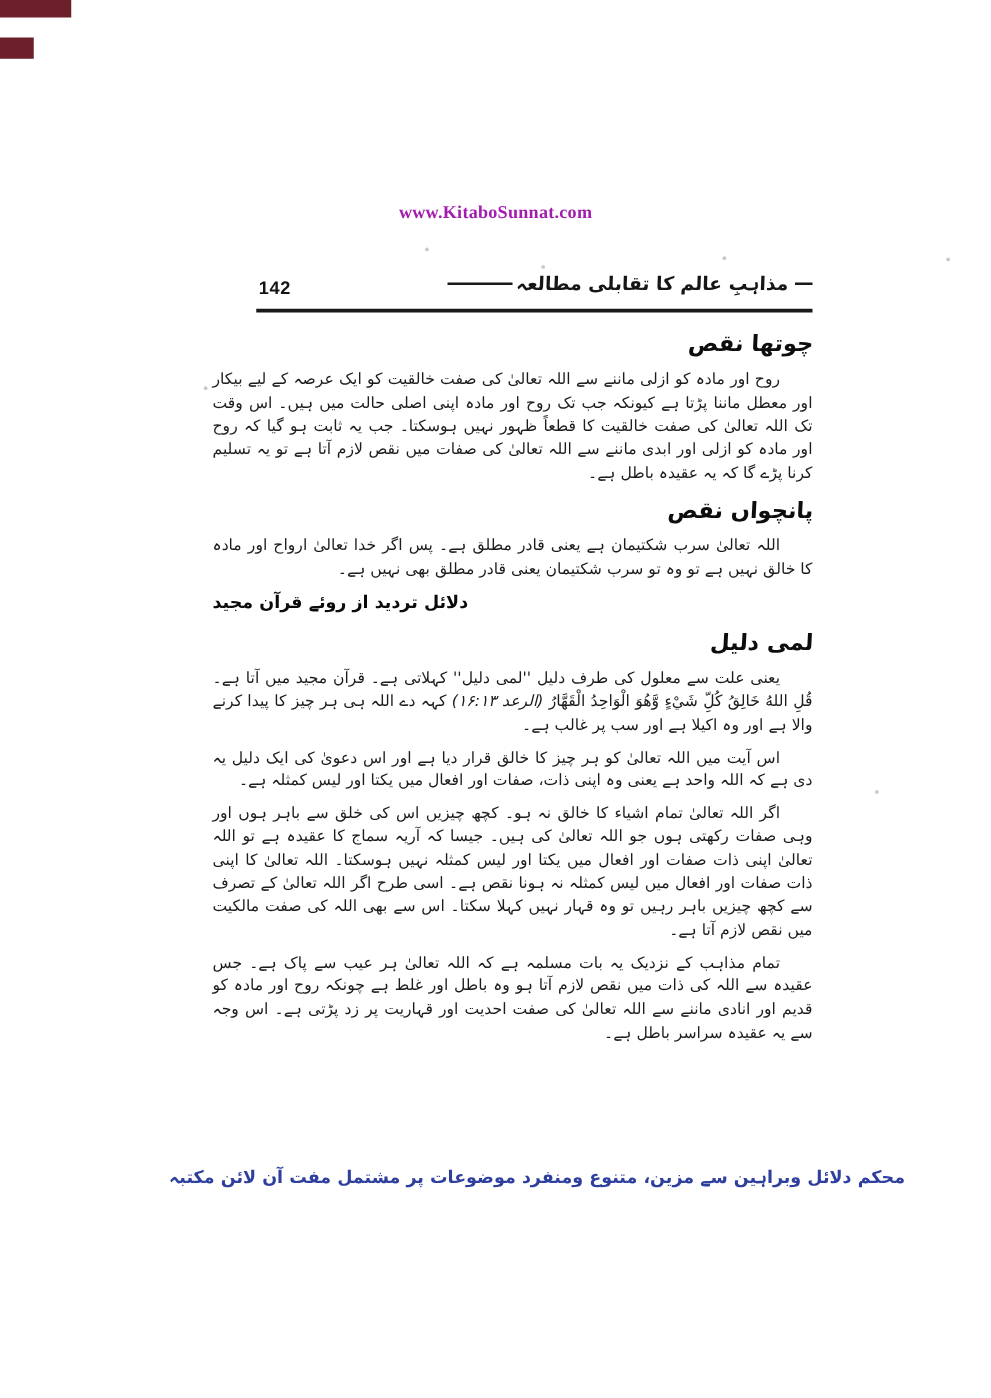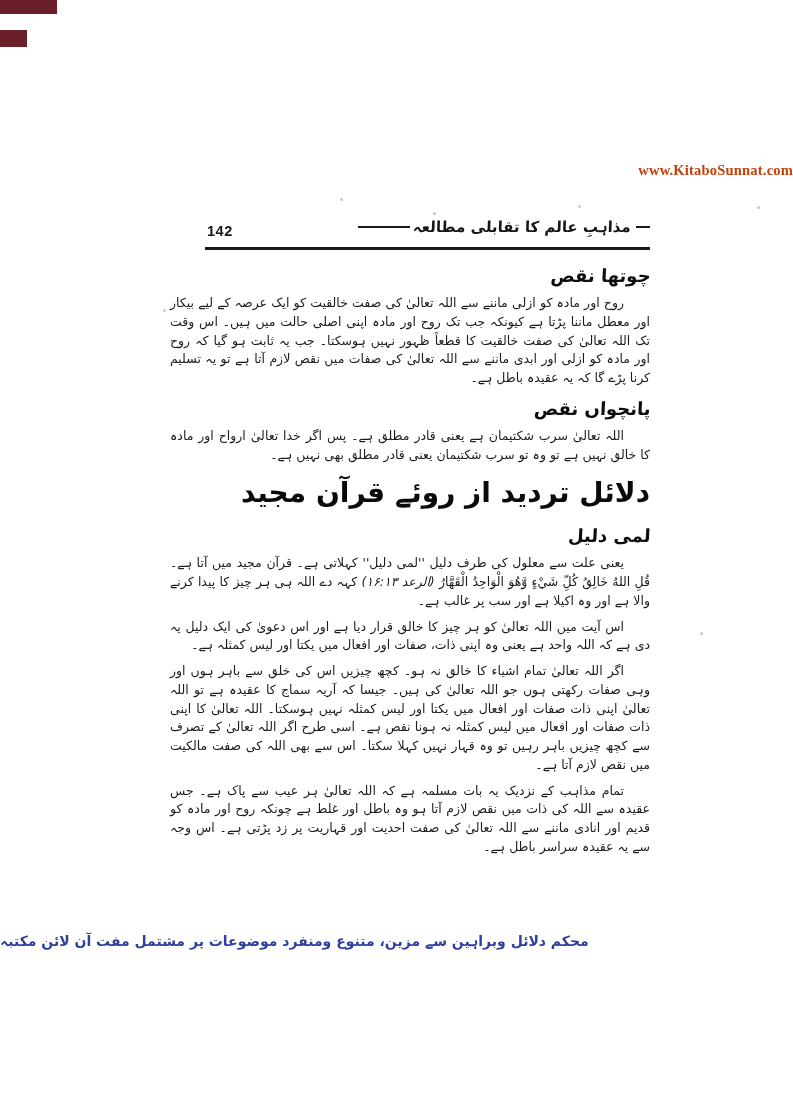--- a/index.html
+++ b/index.html
@@ -29,24 +29,24 @@
   }
 
   .speck {
     position: absolute; width: 3px; height: 3px;
     background: #9a9a9a; border-radius: 50%; opacity: 0.55;
   }
 
   
   .watermark {
     position: absolute; left: 0; top: 162px;
-    width: 793px; text-align: right;
+    width: 793px; text-align: center;
     font-family: "Liberation Serif", serif;
     font-weight: 700; font-size: 14.5px;
-    color: #c2410c; letter-spacing: 0.2px;
+    color: #a21caf; letter-spacing: 0.2px;
   }
 
   
   .page-number {
     position: absolute; left: 207px; top: 223px;
     font-family: "Liberation Sans", sans-serif;
     font-weight: 700; font-size: 14.5px; color: #141414;
     letter-spacing: 0.5px;
   }
   .header-title-row {
@@ -91,37 +91,37 @@
     text-indent: 26px;
   }
   .side-heading {
     font-size: 18px; font-weight: 700; color: #0d0d0d;
     margin: 5px 0 5px 0;
     text-align: right;
     transform: skewX(-3deg);
     transform-origin: right bottom;
   }
   .center-heading {
-    font-size: 28px; font-weight: 700; color: #0a0a0a;
-    text-align: right;
+    font-size: 14px; font-weight: 700; color: #0a0a0a;
+    text-align: left;
     margin: 8px 0 8px 0;
     letter-spacing: 0.5px;
   }
   .verse {
     font-weight: 400;
   }
   .verse-ref {
     font-weight: 400;
     font-style: italic;
   }
 
   
   .footer-note {
     position: absolute; left: 0; top: 933px;
-    width: 724px; text-align: left;
+    width: 724px; text-align: right;
     direction: rtl;
     font-size: 14px; font-weight: 700;
     color: #2e3f9e;
   }
 </style>
 </head>
 <body>
 
 <div id="page">
 

